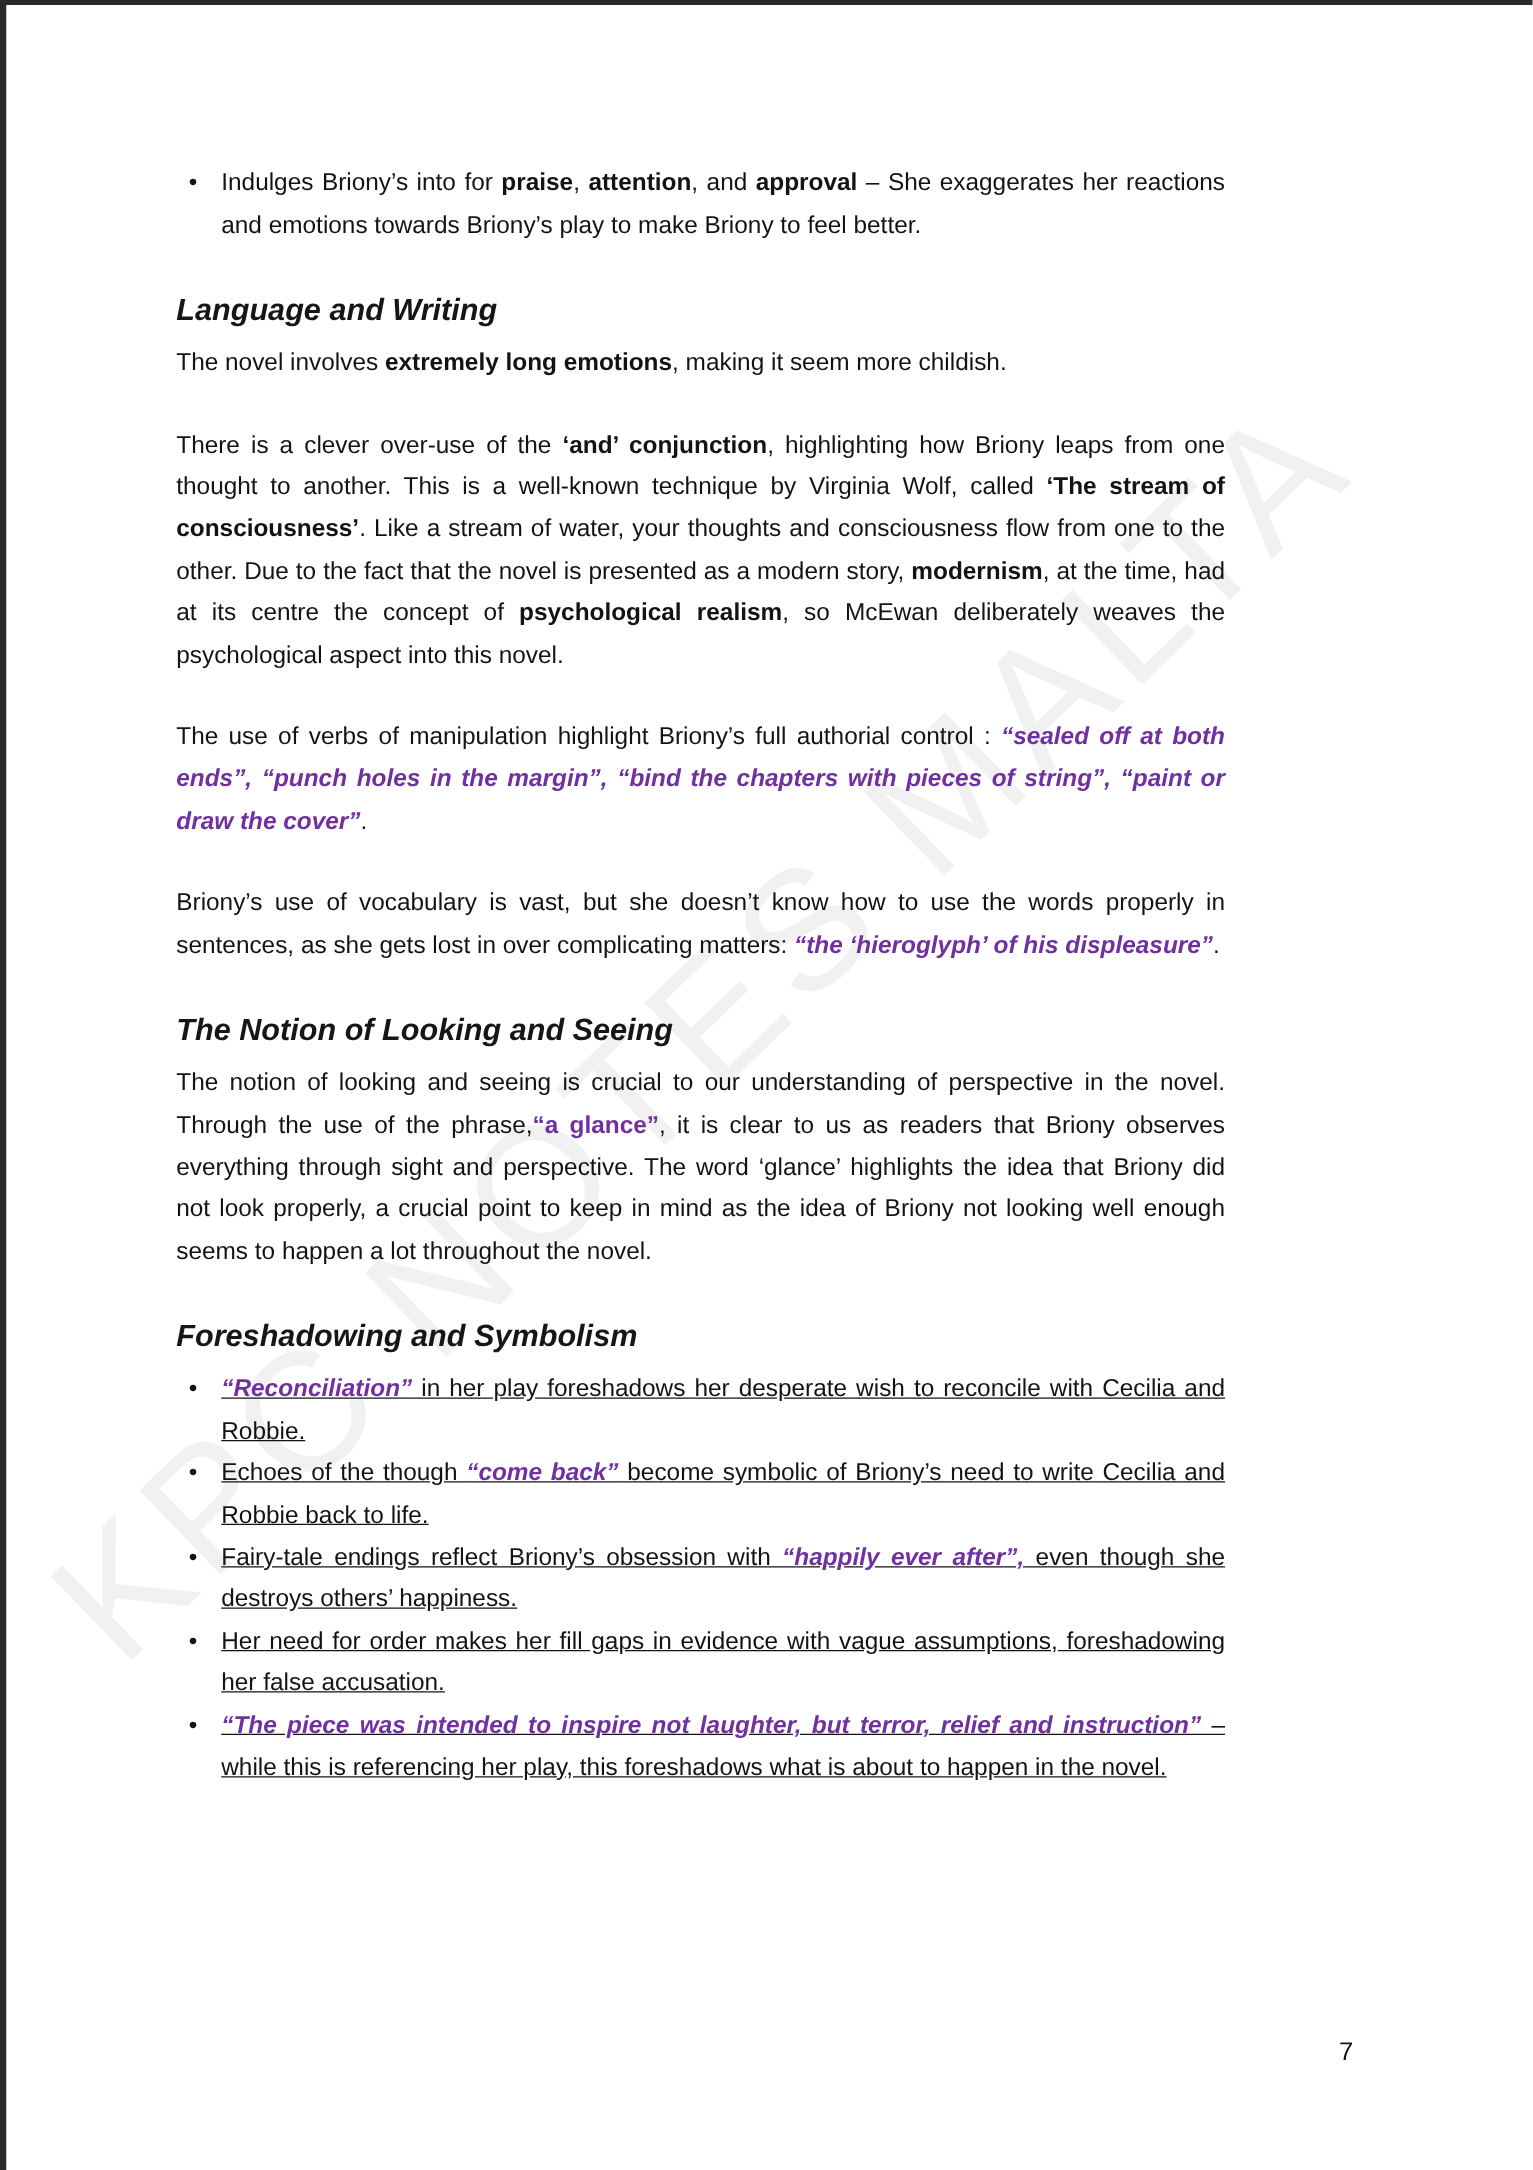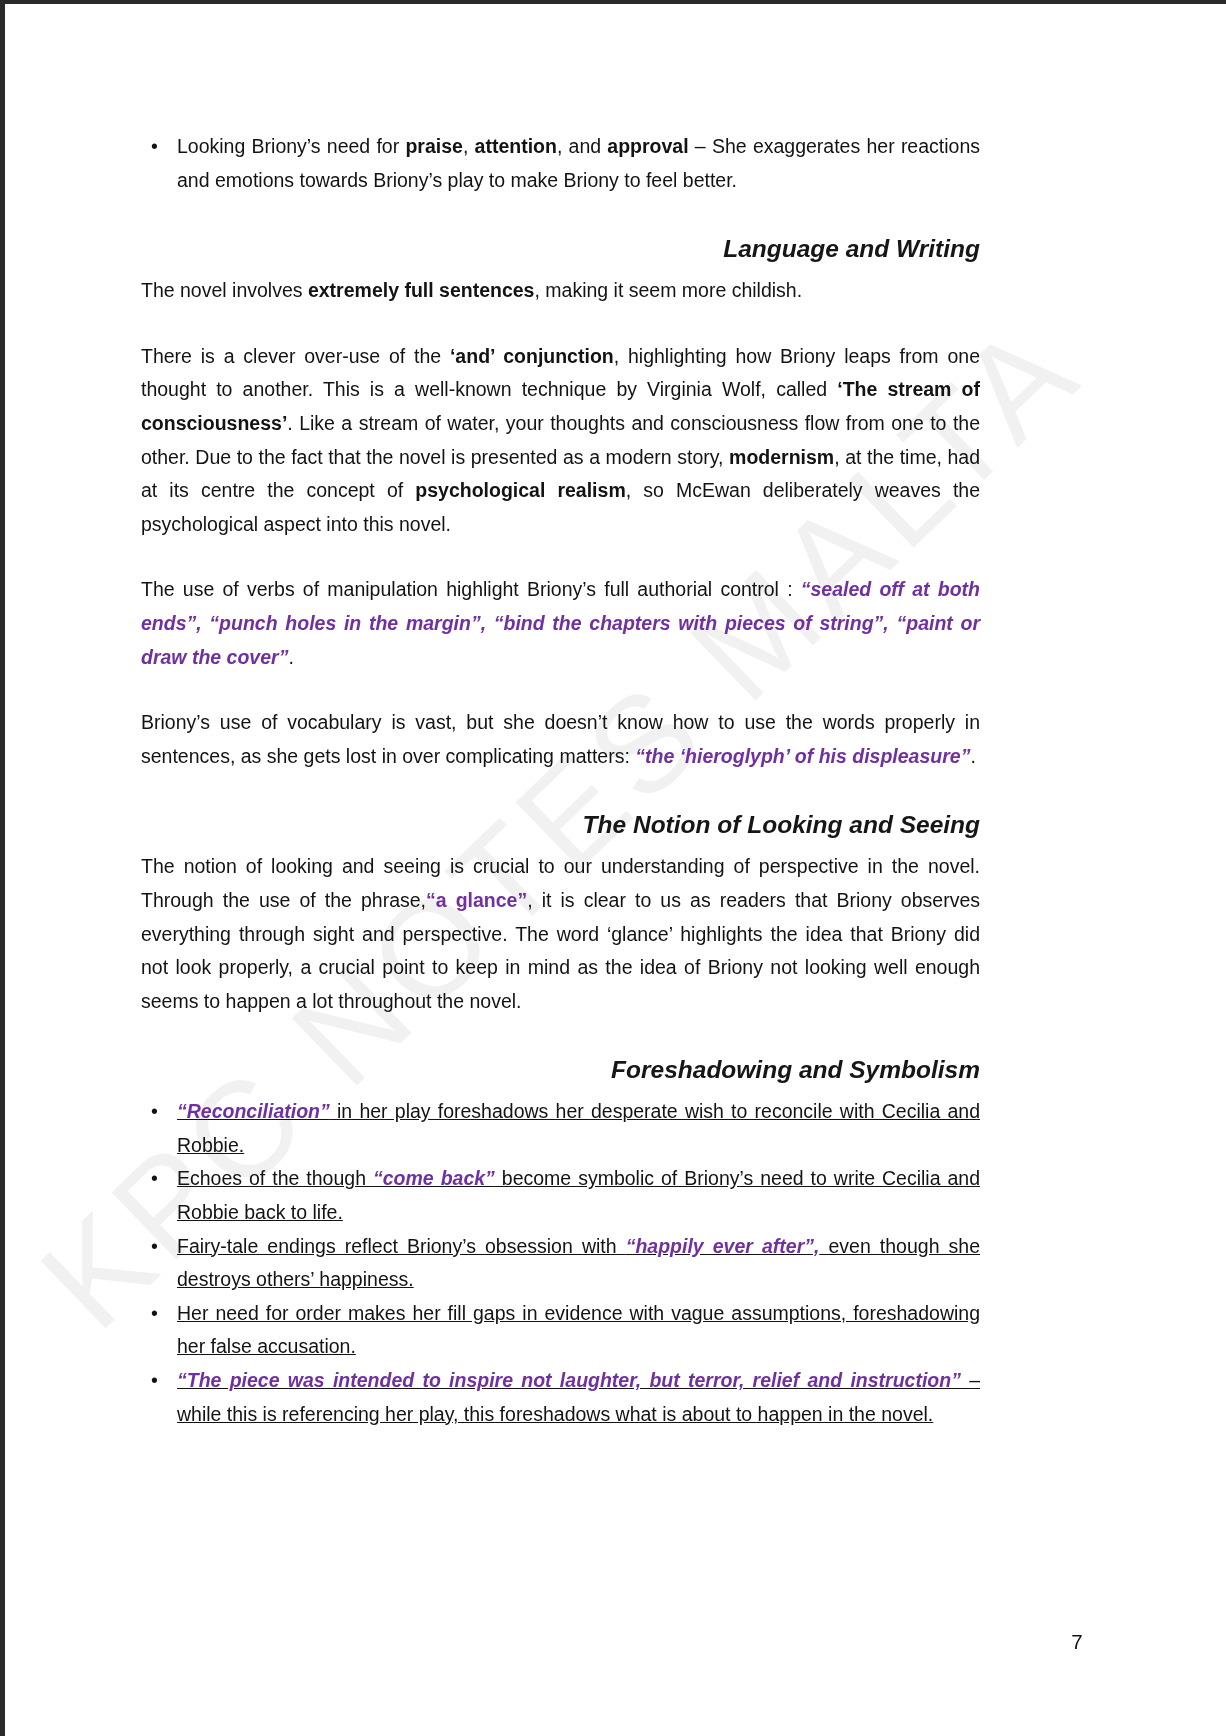--- a/index.html
+++ b/index.html
@@ -39,21 +39,21 @@
     font-size:19.5px;
     line-height:33.6px;
     text-align:justify;
   }
   h2.section-heading{
     font-size:24.5px;
     font-weight:700;
     font-style:italic;
     margin:34px 0 7px 0;
     line-height:36px;
-    text-align:right;
+    text-align:left;
     color:#161616;
   }
   p.para{margin:0 0 32px 0;}
   ul.bullets{
     list-style:none;
     margin:0 0 30px 0;
     padding:0;
   }
   ul.bullets li{
     position:relative;
@@ -83,26 +83,26 @@
 </head>
 <body>
 
 <div class="page">
 
   <div class="watermark">KPC NOTES MALTA</div>
 
   <div class="content">
 
     <ul class="bullets">
-      <li><span class="run-n">Looking Briony’s need for </span><span class="run-b">praise</span><span class="run-n">, </span><span class="run-b">attention</span><span class="run-n">, and </span><span class="run-b">approval</span><span class="run-n"> – She exaggerates her reactions and emotions towards Briony’s play to make Briony to feel better.</span></li>
+      <li><span class="run-n">Indulges Briony’s into for </span><span class="run-b">praise</span><span class="run-n">, </span><span class="run-b">attention</span><span class="run-n">, and </span><span class="run-b">approval</span><span class="run-n"> – She exaggerates her reactions and emotions towards Briony’s play to make Briony to feel better.</span></li>
     </ul>
 
     <h2 class="section-heading">Language and Writing</h2>
 
-    <p class="para"><span class="run-n">The novel involves </span><span class="run-b">extremely full sentences</span><span class="run-n">, making it seem more childish.</span></p>
+    <p class="para"><span class="run-n">The novel involves </span><span class="run-b">extremely long emotions</span><span class="run-n">, making it seem more childish.</span></p>
 
     <p class="para"><span class="run-n">There is a clever over-use of the </span><span class="run-b">‘and’ conjunction</span><span class="run-n">, highlighting how Briony leaps from one thought to another. This is a well-known technique by Virginia Wolf, called </span><span class="run-b">‘The stream of consciousness’</span><span class="run-n">. Like a stream of water, your thoughts and consciousness flow from one to the other. Due to the fact that the novel is presented as a modern story, </span><span class="run-b">modernism</span><span class="run-n">, at the time, had at its centre the concept of </span><span class="run-b">psychological realism</span><span class="run-n">, so McEwan deliberately weaves the psychological aspect into this novel.</span></p>
 
     <p class="para"><span class="run-n">The use of verbs of manipulation highlight Briony’s full authorial control : </span><span class="run-pbi">“sealed off at both ends”, “punch holes in the margin”, “bind the chapters with pieces of string”, “paint or draw the cover”</span><span class="run-n">.</span></p>
 
     <p class="para"><span class="run-n">Briony’s use of vocabulary is vast, but she doesn’t know how to use the words properly in sentences, as she gets lost in over complicating matters: </span><span class="run-pbi">“the ‘hieroglyph’ of his displeasure”</span><span class="run-n">.</span></p>
 
     <h2 class="section-heading">The Notion of Looking and Seeing</h2>
 
     <p class="para"><span class="run-n">The notion of looking and seeing is crucial to our understanding of perspective in the novel. Through the use of the phrase,</span><span class="run-pb">“a glance”</span><span class="run-n">, it is clear to us as readers that Briony observes everything through sight and perspective. The word ‘glance’ highlights the idea that Briony did not look properly, a crucial point to keep in mind as the idea of Briony not looking well enough seems to happen a lot throughout the novel.</span></p>

